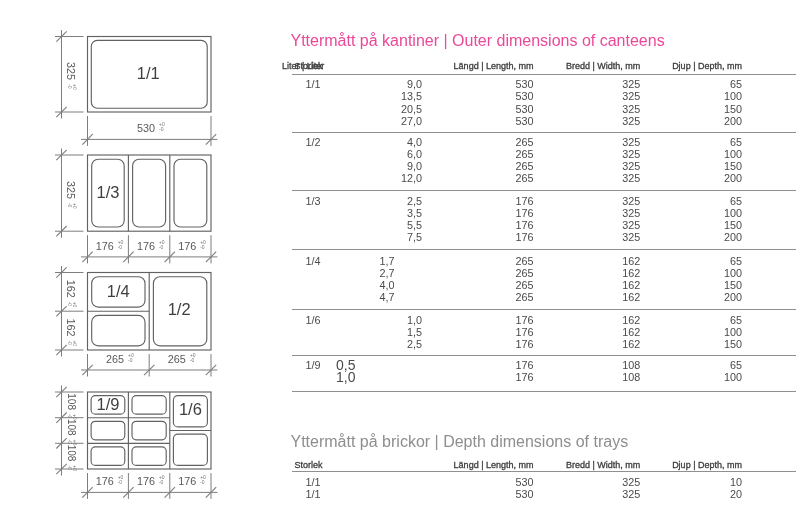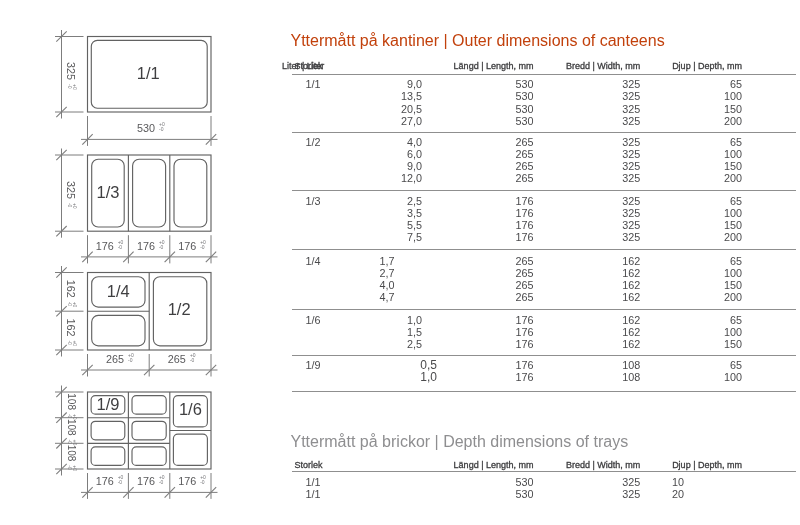--- a/index.html
+++ b/index.html
@@ -213,21 +213,21 @@
       <text x="145.9" y="481.1" font-size="10.8" fill="#58585a" text-anchor="middle" dominant-baseline="central">176</text>
       <text x="158.9" y="477.2" font-size="5.0" fill="#77777a" dominant-baseline="central">+0</text>
       <text x="158.9" y="482.2" font-size="5.0" fill="#77777a" dominant-baseline="central">-0</text>
       <text x="187.2" y="481.1" font-size="10.8" fill="#58585a" text-anchor="middle" dominant-baseline="central">176</text>
       <text x="200.2" y="477.2" font-size="5.0" fill="#77777a" dominant-baseline="central">+0</text>
       <text x="200.2" y="482.2" font-size="5.0" fill="#77777a" dominant-baseline="central">-0</text>
     </g>
 </svg>
 
 <div>
-<div style="position:absolute;left:290.5px;top:31.5px;font-size:16px;color:#c2410c">Yttermått på kantiner | Outer dimensions of canteens</div>
+<div style="position:absolute;left:290.5px;top:31.5px;font-size:16px;color:#ec4899">Yttermått på kantiner | Outer dimensions of canteens</div>
 <div>
 <div style="position:absolute;left:294.5px;top:61.1px;font-size:9.0px;line-height:11px;color:#3c3c3e;-webkit-text-stroke:0.3px #3c3c3e;">Storlek</div>
 <div style="position:absolute;left:282.0px;top:61.1px;width:140px;text-align:left;font-size:9.0px;line-height:11px;color:#3c3c3e;-webkit-text-stroke:0.3px #3c3c3e;">Liter | Liter</div>
 <div style="position:absolute;left:393.5px;top:61.1px;width:140px;text-align:right;font-size:9.0px;line-height:11px;color:#3c3c3e;-webkit-text-stroke:0.3px #3c3c3e;">Längd | Length, mm</div>
 <div style="position:absolute;left:500.3px;top:61.1px;width:140px;text-align:right;font-size:9.0px;line-height:11px;color:#3c3c3e;-webkit-text-stroke:0.3px #3c3c3e;">Bredd | Width, mm</div>
 <div style="position:absolute;left:602.0px;top:61.1px;width:140px;text-align:right;font-size:9.0px;line-height:11px;color:#3c3c3e;-webkit-text-stroke:0.3px #3c3c3e;">Djup | Depth, mm</div>
 </div>
 <div>
 <div style="position:absolute;left:292px;top:74.1px;width:504px;height:1px;background:#8f8f8f"></div>
 <div style="position:absolute;left:292px;top:132.0px;width:504px;height:1px;background:#8f8f8f"></div>
@@ -267,21 +267,21 @@
 </div>
 <div>
 <div style="position:absolute;left:278.0px;top:313.8px;width:70px;text-align:center;font-size:10.8px;line-height:12.1px;color:#4a4a4c">1/6</div>
       <div style="position:absolute;left:352.0px;top:313.8px;width:70px;text-align:right;font-size:10.8px;line-height:12.1px;color:#4a4a4c">1,0<br>1,5<br>2,5</div>
       <div style="position:absolute;left:463.5px;top:313.8px;width:70px;text-align:right;font-size:10.8px;line-height:12.1px;color:#4a4a4c">176<br>176<br>176</div>
       <div style="position:absolute;left:570.3px;top:313.8px;width:70px;text-align:right;font-size:10.8px;line-height:12.1px;color:#4a4a4c">162<br>162<br>162</div>
       <div style="position:absolute;left:672.0px;top:313.8px;width:70px;text-align:right;font-size:10.8px;line-height:12.1px;color:#4a4a4c">65<br>100<br>150</div>
 </div>
 <div>
 <div style="position:absolute;left:278.0px;top:359.4px;width:70px;text-align:center;font-size:10.8px;line-height:12.1px;color:#4a4a4c">1/9</div>
-      <div style="position:absolute;left:367px;top:359.4px;width:70px;text-align:right;font-size:12px;line-height:12.1px;color:#4a4a4c">0,5<br>1,0</div>
+      <div style="position:absolute;left:336px;top:359.4px;width:70px;font-size:14px;line-height:12.1px;color:#4a4a4c">0,5<br>1,0</div>
       <div style="position:absolute;left:463.5px;top:359.4px;width:70px;text-align:right;font-size:10.8px;line-height:12.1px;color:#4a4a4c">176<br>176</div>
       <div style="position:absolute;left:570.3px;top:359.4px;width:70px;text-align:right;font-size:10.8px;line-height:12.1px;color:#4a4a4c">108<br>108</div>
       <div style="position:absolute;left:672.0px;top:359.4px;width:70px;text-align:right;font-size:10.8px;line-height:12.1px;color:#4a4a4c">65<br>100</div>
 </div>
 </div>
 
 <div>
 <div style="position:absolute;left:290.5px;top:432.7px;font-size:16px;color:#8e8e90">Yttermått på brickor | Depth dimensions of trays</div>
 <div>
 <div style="position:absolute;left:294.5px;top:459.7px;font-size:9.0px;line-height:11px;color:#3c3c3e;-webkit-text-stroke:0.3px #3c3c3e;">Storlek</div>
@@ -289,15 +289,15 @@
 <div style="position:absolute;left:500.3px;top:459.7px;width:140px;text-align:right;font-size:9.0px;line-height:11px;color:#3c3c3e;-webkit-text-stroke:0.3px #3c3c3e;">Bredd | Width, mm</div>
 <div style="position:absolute;left:602.0px;top:459.7px;width:140px;text-align:right;font-size:9.0px;line-height:11px;color:#3c3c3e;-webkit-text-stroke:0.3px #3c3c3e;">Djup | Depth, mm</div>
 </div>
 <div>
 <div style="position:absolute;left:292px;top:471.0px;width:504px;height:1px;background:#8f8f8f"></div>
 </div>
 <div>
 <div style="position:absolute;left:278.0px;top:476.1px;width:70px;text-align:center;font-size:10.8px;line-height:12.1px;color:#4a4a4c">1/1<br>1/1</div>
 <div style="position:absolute;left:463.5px;top:476.1px;width:70px;text-align:right;font-size:10.8px;line-height:12.1px;color:#4a4a4c">530<br>530</div>
 <div style="position:absolute;left:570.3px;top:476.1px;width:70px;text-align:right;font-size:10.8px;line-height:12.1px;color:#4a4a4c">325<br>325</div>
-<div style="position:absolute;left:672.0px;top:476.1px;width:70px;text-align:left;font-size:10.8px;line-height:12.1px;color:#4a4a4c">10<br>20</div>
+<div style="position:absolute;left:672.0px;top:476.1px;width:70px;text-align:right;font-size:10.8px;line-height:12.1px;color:#4a4a4c">10<br>20</div>
 </div>
 </div>
 
 </body></html>

